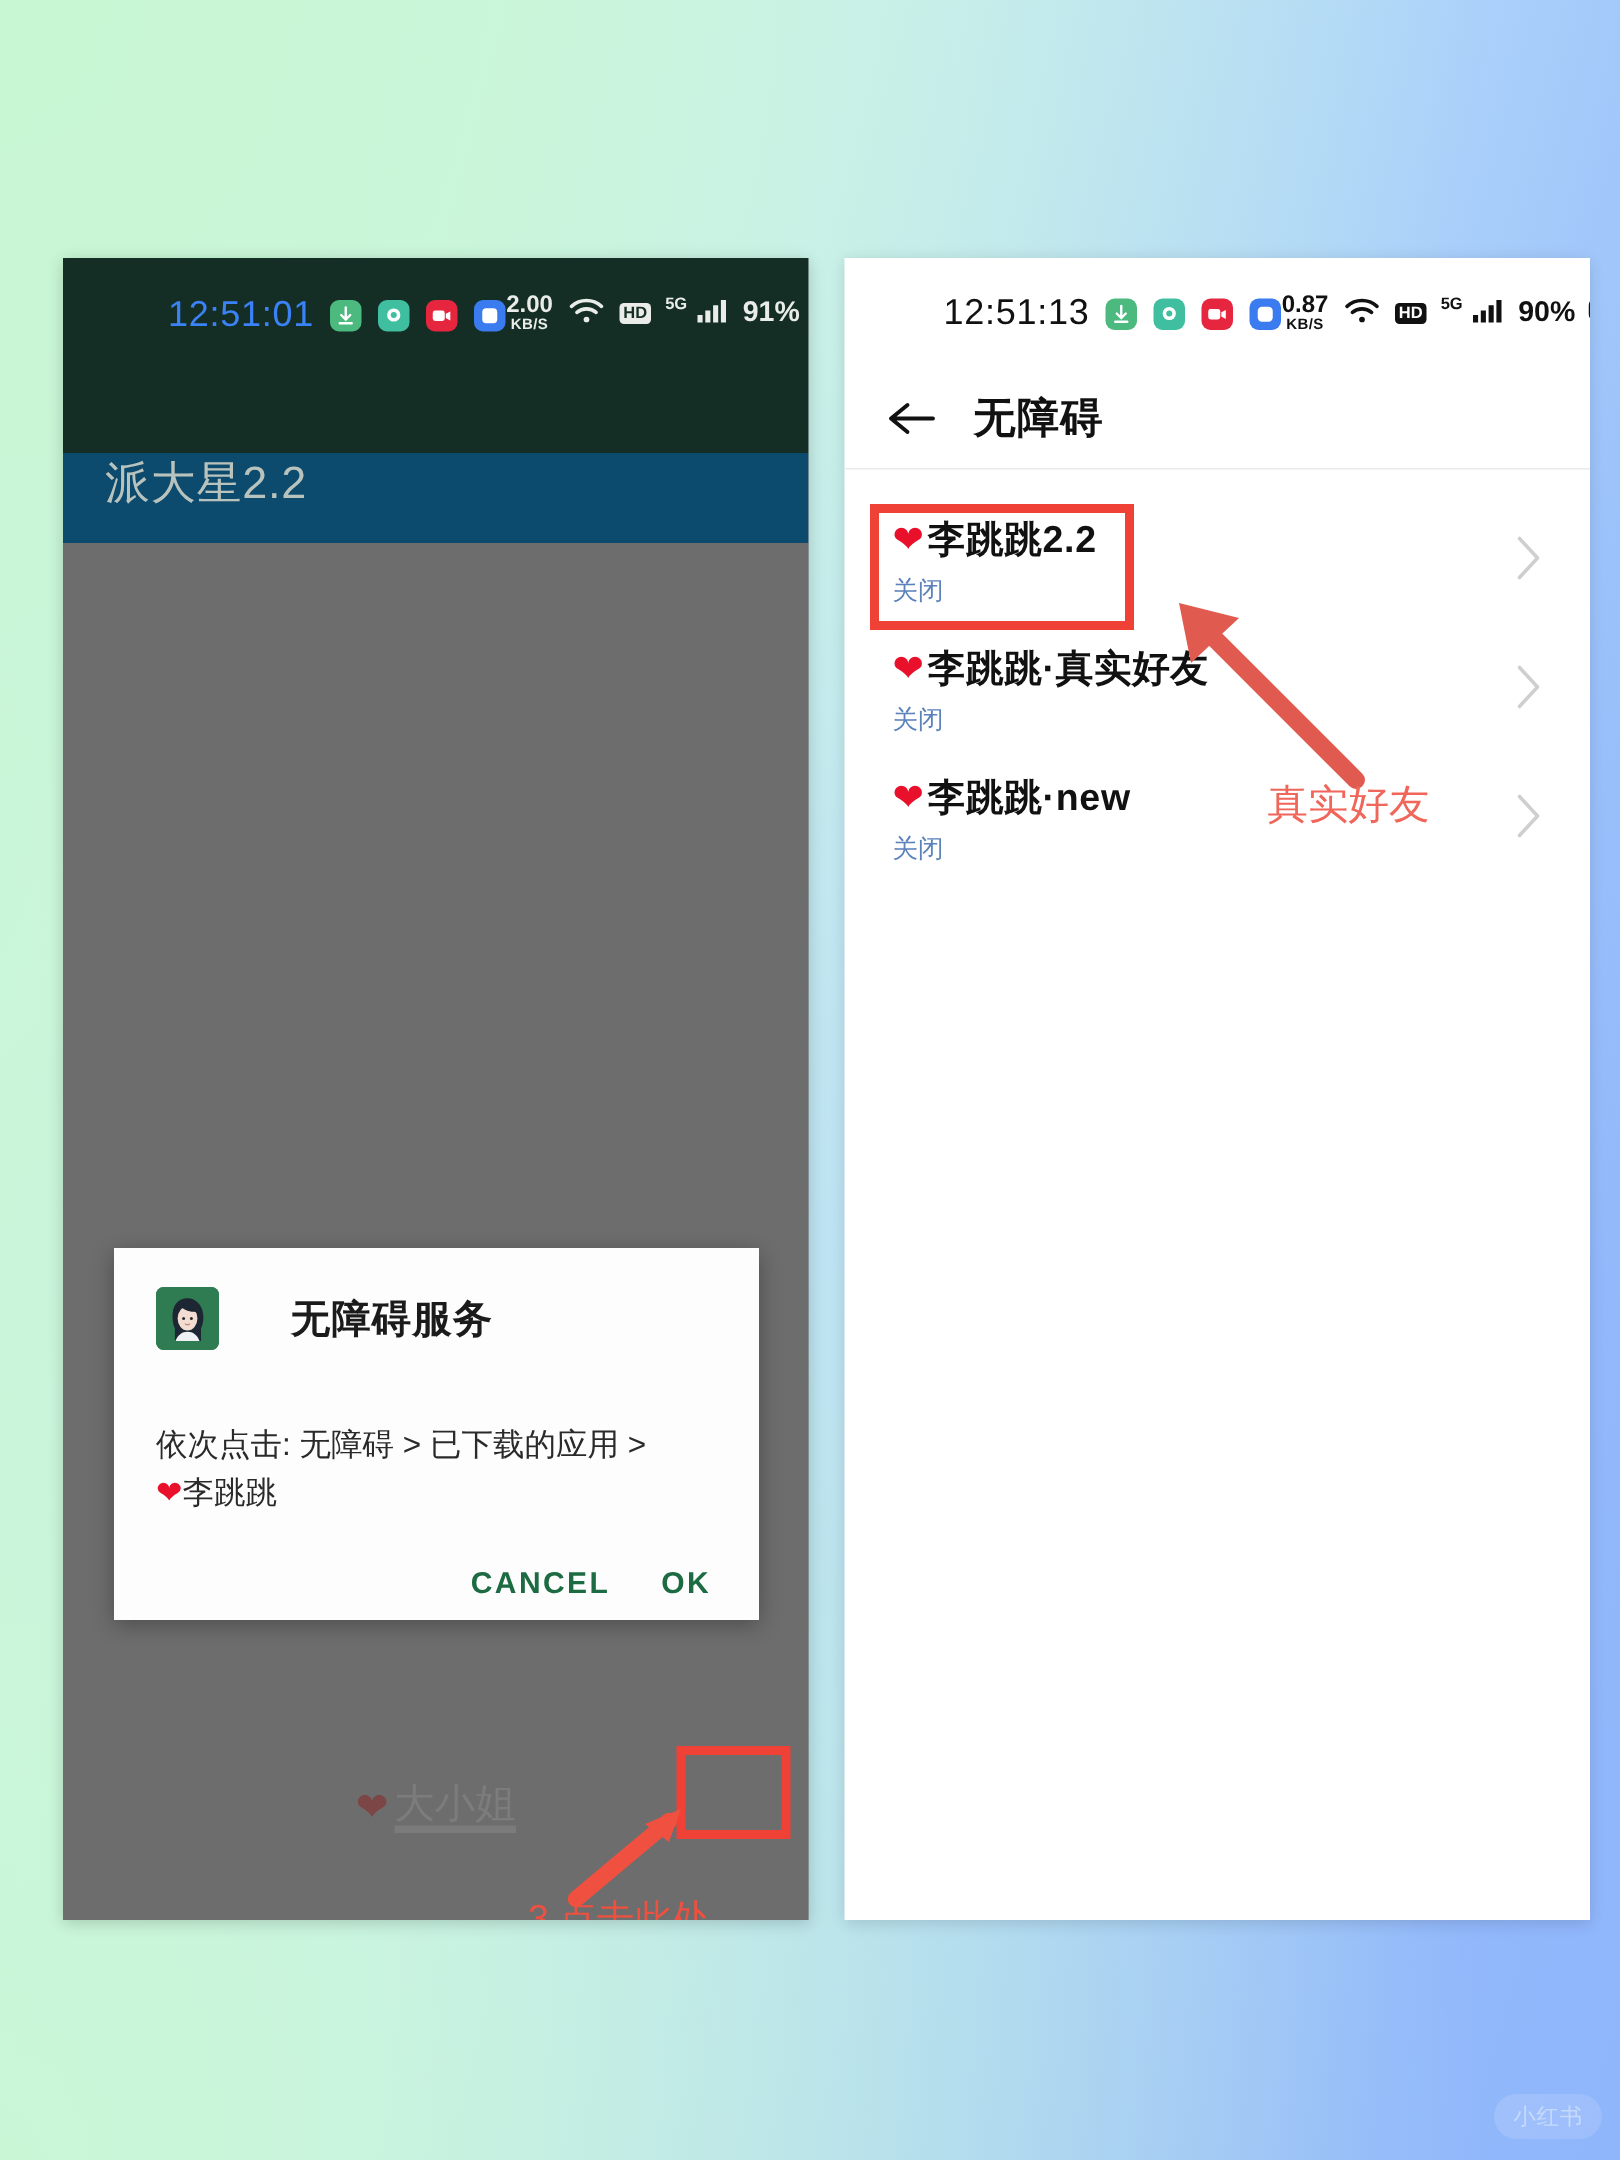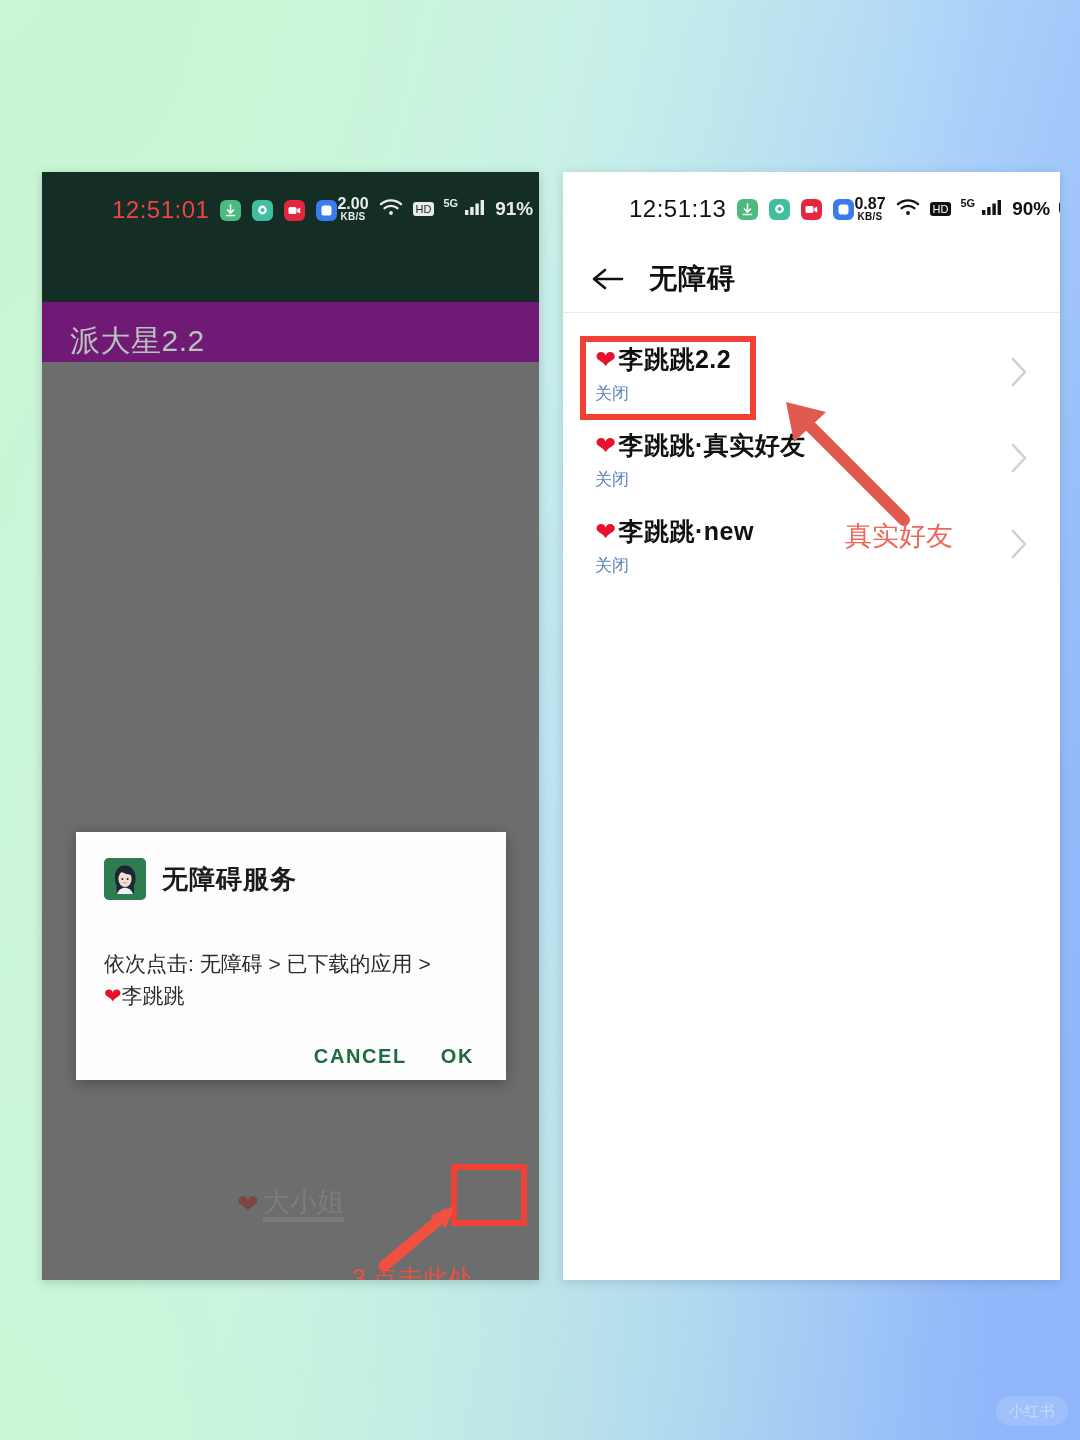--- a/index.html
+++ b/index.html
@@ -21,50 +21,50 @@
     left:42px; top:172px; width:497px; height:1108px;
     background:#6d6d6d;
     box-shadow:0 2px 10px rgba(0,0,0,.18);
   }
   .l-statusbar {
     height:130px; background:#142e25;
     display:flex; align-items:flex-start; justify-content:space-between;
     padding:24px 26px 0 70px;
   }
   .l-status-left { display:flex; align-items:center; gap:11px; }
-  .l-time { color:#ef4444; font-size:24px; letter-spacing:.5px; }
+  .l-time { color:#3b82f6; font-size:24px; letter-spacing:.5px; }
   .sb-ico { width:21px; height:21px; border-radius:6px; display:block; position:relative; }
   .sb-ico.green  { background:#4cb97f; }
   .sb-ico.teal   { background:#3fbfa0; }
   .sb-ico.red    { background:#e6253f; }
   .sb-ico.blue   { background:#3a7bf0; }
   .sb-ico svg { position:absolute; inset:0; }
   .l-status-right { display:flex; align-items:center; gap:9px; }
   .kbs { text-align:center; color:#e9ece9; line-height:1; }
   .kbs .kv { font-size:16px; font-weight:bold; display:block; }
   .kbs .ku { font-size:10px; font-weight:bold; display:block; letter-spacing:.3px; }
   .hd-badge {
-    font-size:11px; font-weight:normal; color:#142e25; background:#e9ece9;
+    font-size:11px; font-weight:bold; color:#142e25; background:#e9ece9;
     border-radius:3px; padding:1px 3px; line-height:1.15;
   }
   .g5 { color:#e9ece9; font-size:11px; font-weight:bold; position:relative; top:-6px; margin-right:-3px; }
   .bat-pct { color:#e9ece9; font-size:19px; font-weight:bold; }
-  .l-appbar { background:#701a75; height:60px; padding:0 28px; display:flex; align-items:flex-end; }
+  .l-appbar { background:#0c4a6e; height:60px; padding:0 28px; display:flex; align-items:flex-start; }
   .l-apptitle { color:#b9c3bd; font-size:30px; letter-spacing:.5px; }
   .l-body { position:relative; height:918px; background:#6d6d6d; }
 
   
   #dialog {
     position:absolute; left:34px; top:470px; width:430px;
     background:#fdfdfd; box-shadow:0 3px 14px rgba(0,0,0,.3);
     padding:26px 28px 12px 28px;
   }
   .dlg-head { display:flex; align-items:center; gap:16px; margin-bottom:18px; }
   .dlg-avatar { width:42px; height:42px; border-radius:5px; background:#2f7c52; position:relative; overflow:hidden; flex:0 0 auto; }
-  .dlg-title { font-size:26px; font-weight:bold; color:#1b1b1b; letter-spacing:1px; }
+  .dlg-title { font-size:26px; font-weight:bold; color:#1b1b1b; letter-spacing:1px;margin-left:32px; }
   .dlg-msg { font-size:21px; color:#2a2a2a; line-height:1.5;margin-top:48px; }
   .dlg-msg .hrt { color:#e8102a; font-size:21px; }
   .dlg-actions { display:flex; justify-content:flex-end; align-items:center; gap:34px; margin-top:34px; padding-right:4px; }
   .dlg-btn { font-size:20px; font-weight:bold; color:#1d6b43; letter-spacing:1.6px; background:none; border:none; cursor:pointer; font-family:inherit; }
   #ok-highlight {
     position:absolute; left:409px; top:802px; width:76px; height:62px;
     border:6px solid #ef4136; background:transparent; pointer-events:none;
   }
   #l-annot { position:absolute; left:310px; top:900px; color:#f0503f; font-size:25px; white-space:nowrap; }
   #l-arrow { position:absolute; left:330px; top:830px; width:110px; height:80px; }

